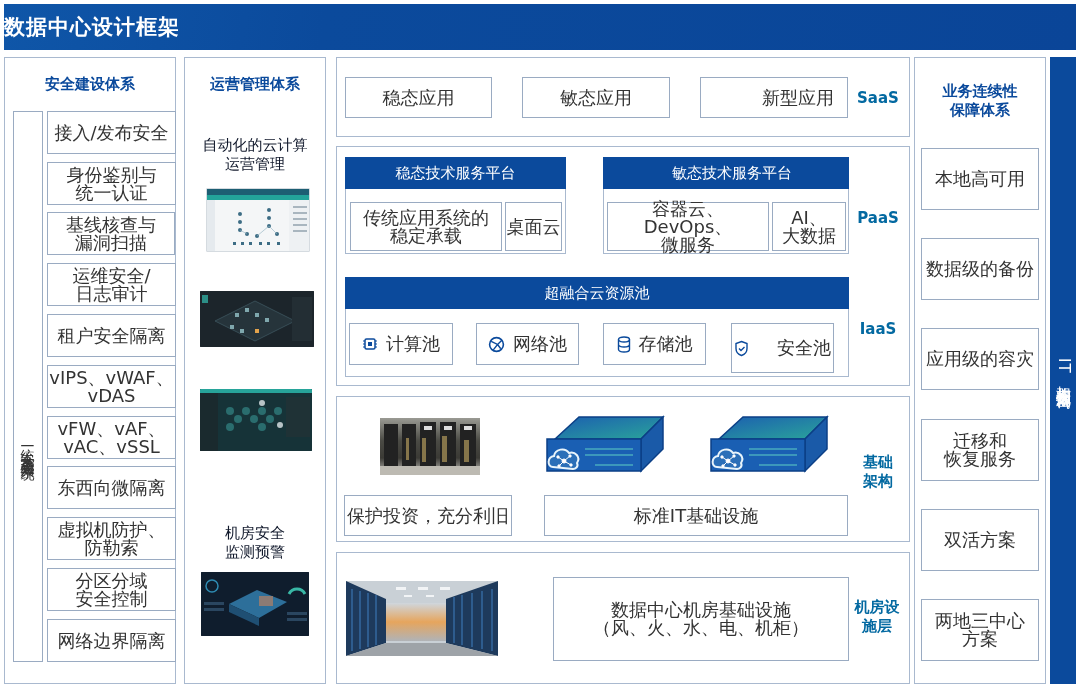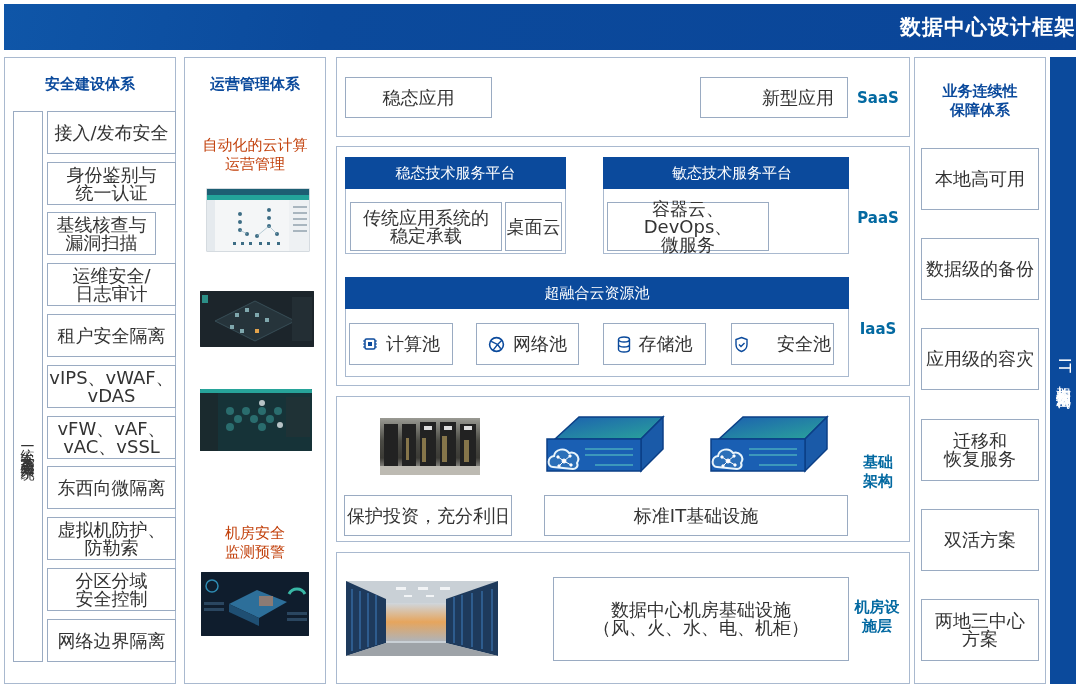--- a/index.html
+++ b/index.html
@@ -2,42 +2,42 @@
 <html><head>
 <meta charset="utf-8">
 <style>
   * { box-sizing: border-box; margin: 0; padding: 0; }
   html, body { width: 1080px; height: 687px; background: #fff; overflow: hidden; }
   body { font-family: "DejaVu Sans", "Liberation Sans", sans-serif; color: #333; position: relative; }
 
   .header {
     position: absolute; left: 4px; top: 4px; width: 1072px; height: 46px;
     background: linear-gradient(100deg, #0f56a8 0%, #0b4a9c 30%, #0a4598 100%);
-    display: flex; align-items: center; justify-content: flex-end;
+    display: flex; align-items: center; justify-content: flex-start;
   }
   .header-title { color: #fff; font-size: 21px; font-weight: bold; letter-spacing: 1px; }
 
   .panel { position: absolute; border: 1px solid #a9b9cf; background: #fff; }
   .box { position: absolute; border: 1px solid #9aabc2; background: #fff;
          display: flex; align-items: center; justify-content: center; text-align: center;
          font-size: 18px; line-height: 18px; color: #333; }
   .blue-title { color: #0b4a9c; font-weight: bold; font-size: 15px; text-align: center; position: absolute; }
   .layer-label { position: absolute; color: #0369a1; font-weight: bold; font-size: 15px; text-align: center; line-height: 19px; }
 
   
   #sec-panel { left: 4px; top: 57px; width: 172px; height: 627px; }
   .vertical-bar {
     position: absolute; left: 8px; top: 53px; width: 30px; height: 551px;
     border: 1px solid #9aabc2; display: flex; align-items: center; justify-content: center;
   }
   .vertical-text { writing-mode: vertical-rl; font-size: 14px; letter-spacing: 2px; color: #333; margin-top: 120px; }
 
   
   #ops-panel { left: 184px; top: 57px; width: 142px; height: 627px; }
-  .ops-text { position: absolute; width: 100%; text-align: center; font-size: 15px; line-height: 19px; color: #c2410c; }
+  .ops-text { position: absolute; width: 100%; text-align: center; font-size: 15px; line-height: 19px; color: #0f172a; }
   .screen { position: absolute; border-radius: 1px; overflow: hidden; }
 
   
   .platform-head {
     position: absolute; height: 32px; background: #0b4a9c; color: #fff;
     display: flex; align-items: center; justify-content: center; font-size: 15px;
   }
   .pool-box { gap: 8px; }
   .pool-box svg { flex: none; }
 
@@ -60,21 +60,21 @@
 
 <div class="panel" id="sec-panel">
   <div class="blue-title" style="left:0; width:100%; top:17px;">安全建设体系</div>
   <div class="vertical-bar">
     <span class="vertical-text">统一安全态势感知系统</span>
   </div>
   <div id="sec-items">
       <div class="box" style="left: 38px; top: 53px; height: 43px; white-space: pre-line; margin-left: 4px; width: 129px;">接入/发布安全</div>
       <div class="box" style="left: 38px; top: 104px; height: 43px; white-space: pre-line; margin-left: 4px; width: 129px;">身份鉴别与
 统一认证</div>
-      <div class="box" style="left: 38px; top: 154px; height: 43px; white-space: pre-line; margin-left: 4px; width: 109px;">基线核查与
+      <div class="box" style="left: 38px; top: 154px; height: 43px; white-space: pre-line; margin-left: 4px; width: 128px;">基线核查与
 漏洞扫描</div>
       <div class="box" style="left: 38px; top: 205px; height: 43px; white-space: pre-line; margin-left: 4px; width: 129px;">运维安全/
 日志审计</div>
       <div class="box" style="left: 38px; top: 256px; height: 43px; white-space: pre-line; margin-left: 4px; width: 129px;">租户安全隔离</div>
       <div class="box" style="left: 38px; top: 307px; height: 43px; white-space: pre-line; margin-left: 4px; width: 129px;">vIPS、vWAF、
 vDAS</div>
       <div class="box" style="left: 38px; top: 358px; height: 43px; white-space: pre-line; margin-left: 4px; width: 129px;">vFW、vAF、
 vAC、vSSL</div>
       <div class="box" style="left: 38px; top: 408px; height: 43px; white-space: pre-line; margin-left: 4px; width: 129px;">东西向微隔离</div>
       <div class="box" style="left: 38px; top: 459px; height: 43px; white-space: pre-line; margin-left: 4px; width: 129px;">虚拟机防护、
@@ -186,37 +186,40 @@
           <rect x="3" y="36" width="20" height="3"></rect>
           <rect x="86" y="40" width="20" height="3"></rect>
           <rect x="86" y="46" width="20" height="3"></rect>
         </g>
     </svg>
   </div>
 </div>
 
 <div class="panel" style="left:336px; top:57px; width:574px; height:80px;">
   <div class="box" style="left:8px; top:19px; width:147px; height:41px;">稳态应用</div>
+  <div class="box" style="left:185px; top:19px; width:148px; height:41px;">敏态应用</div>
   <div class="box" style="left:363px; top:19px; width:148px; height:41px;padding-left:48px;">新型应用</div>
   <div class="layer-label" style="left:516px; top:31px; width:50px;">SaaS</div>
 </div>
 
 <div class="panel" style="left:336px; top:146px; width:574px; height:240px;">
 
   <div class="panel" style="left:8px; top:10px; width:221px; height:97px;">
     <div class="platform-head" style="left:-1px; top:-1px; width:221px;">稳态技术服务平台</div>
     <div class="box" style="left:4px; top:44px; width:152px; height:49px; white-space:pre-line;">传统应用系统的
 稳定承载</div>
     <div class="box" style="left:159px; top:44px; width:57px; height:49px;">桌面云</div>
   </div>
 
   <div class="panel" style="left:266px; top:10px; width:246px; height:97px;">
     <div class="platform-head" style="left:-1px; top:-1px; width:246px;padding-left:12px;">敏态技术服务平台</div>
     <div class="box" style="left:3px; top:44px; width:162px; height:49px; white-space:pre-line;">容器云、DevOps、
 微服务</div>
+    <div class="box" style="left:168px; top:44px; width:74px; height:49px; white-space:pre-line;">AI、
+大数据</div>
   </div>
   <div class="layer-label" style="left:516px; top:62px; width:50px;">PaaS</div>
 
   <div class="panel" style="left:8px; top:130px; width:504px; height:100px;">
     <div class="platform-head" style="left:-1px; top:-1px; width:504px;">超融合云资源池</div>
     <div class="box pool-box" style="left:3px; top:45px; width:104px; height:42px;">
       <svg width="16" height="16" viewBox="0 0 16 16">
           <rect x="3" y="3" width="10" height="10" rx="1.5" fill="none" stroke="#0b4a9c" stroke-width="1.5"></rect>
           <rect x="6" y="6" width="4" height="4" fill="#0b4a9c"></rect>
           <g stroke="#0b4a9c" stroke-width="1.2">
@@ -237,21 +240,21 @@
         </svg>
       <span>网络池</span>
     </div>
     <div class="box pool-box" style="left:257px; top:45px; width:103px; height:42px;">
       <svg width="14" height="17" viewBox="0 0 14 17">
           <ellipse cx="7" cy="3.5" rx="5.5" ry="2.5" fill="none" stroke="#0b4a9c" stroke-width="1.4"></ellipse>
           <path d="M1.5 3.5 V13.5 A5.5 2.5 0 0 0 12.5 13.5 V3.5 M1.5 8.5 A5.5 2.5 0 0 0 12.5 8.5" fill="none" stroke="#0b4a9c" stroke-width="1.4"></path>
         </svg>
       <span>存储池</span>
     </div>
-    <div class="box pool-box" style="left:385px; top:45px; width:103px; height:42px;gap:28px;">
+    <div class="box pool-box" style="left:385px; top:45px; width:103px; height:50px;gap:28px;">
       <svg width="15" height="17" viewBox="0 0 15 17">
           <path d="M7.5 1.5 L13 3.5 V8.5 C13 12 10.5 14.5 7.5 15.5 C4.5 14.5 2 12 2 8.5 V3.5 Z" fill="none" stroke="#0b4a9c" stroke-width="1.4"></path>
           <path d="M5 8.5 L7 10.5 L10.5 7" fill="none" stroke="#0b4a9c" stroke-width="1.4"></path>
         </svg>
       <span>安全池</span>
     </div>
   </div>
   <div class="layer-label" style="left:516px; top:173px; width:50px;">IaaS</div>
 </div>
 

